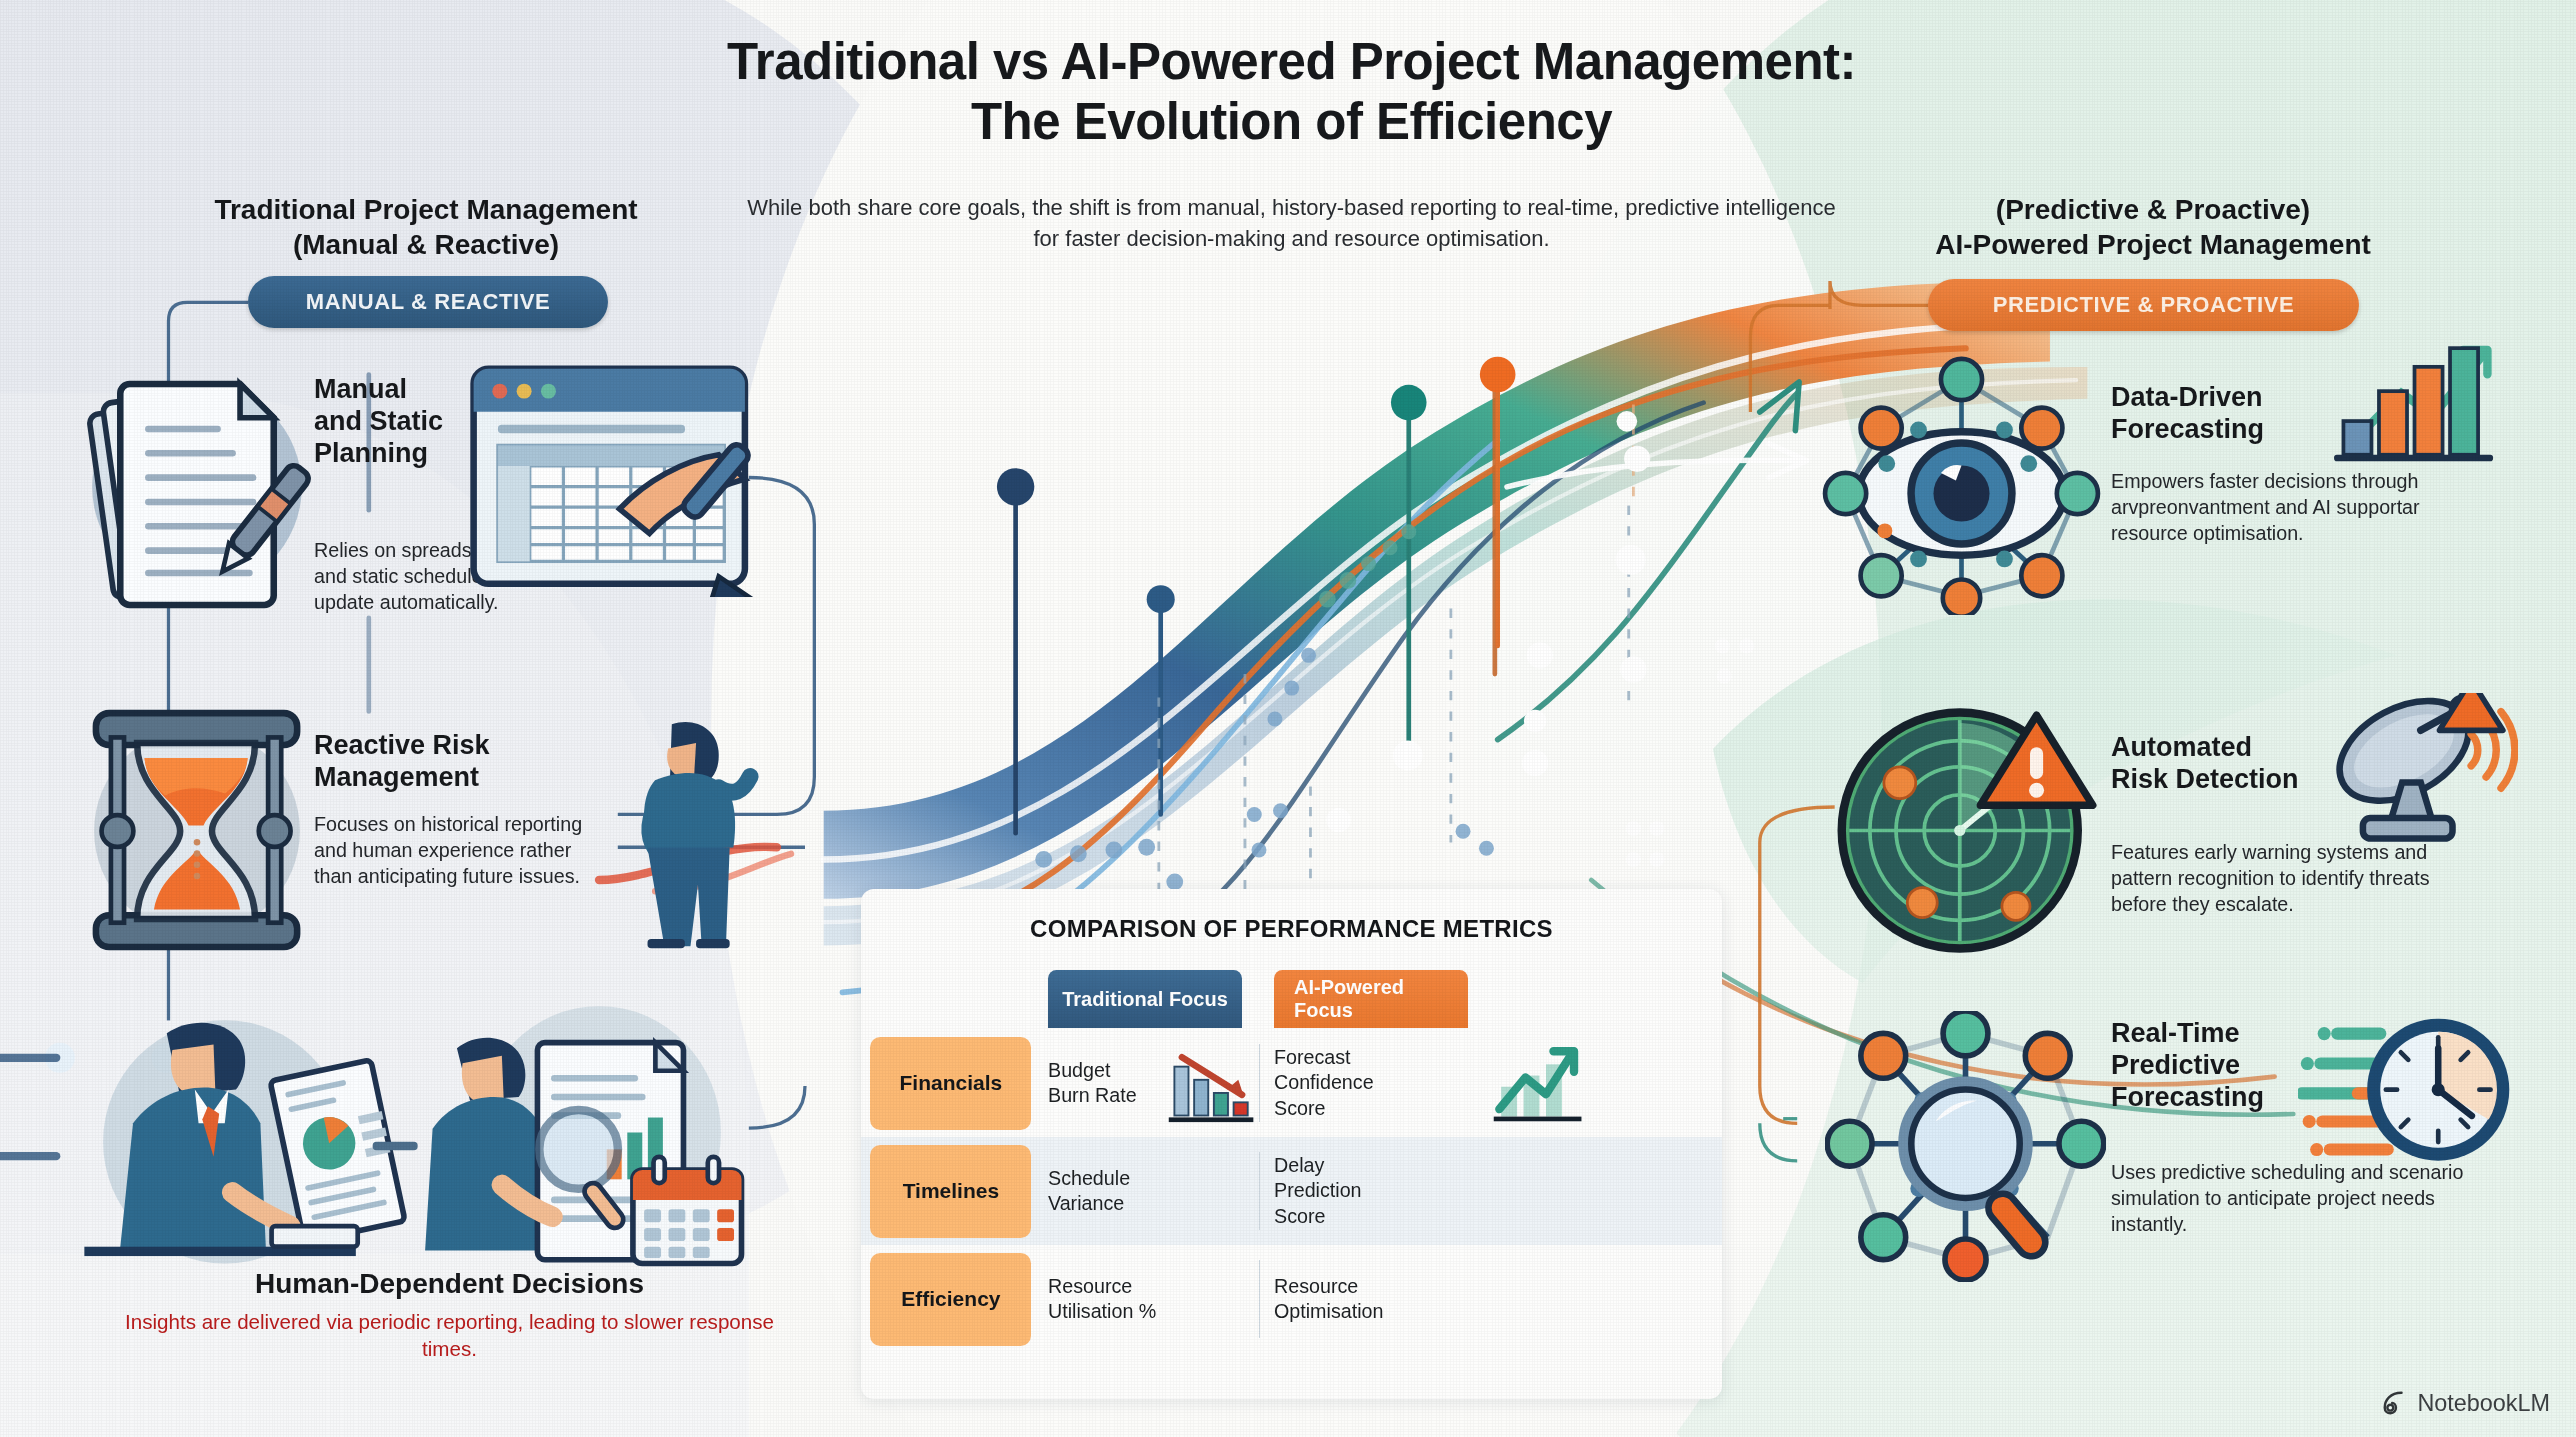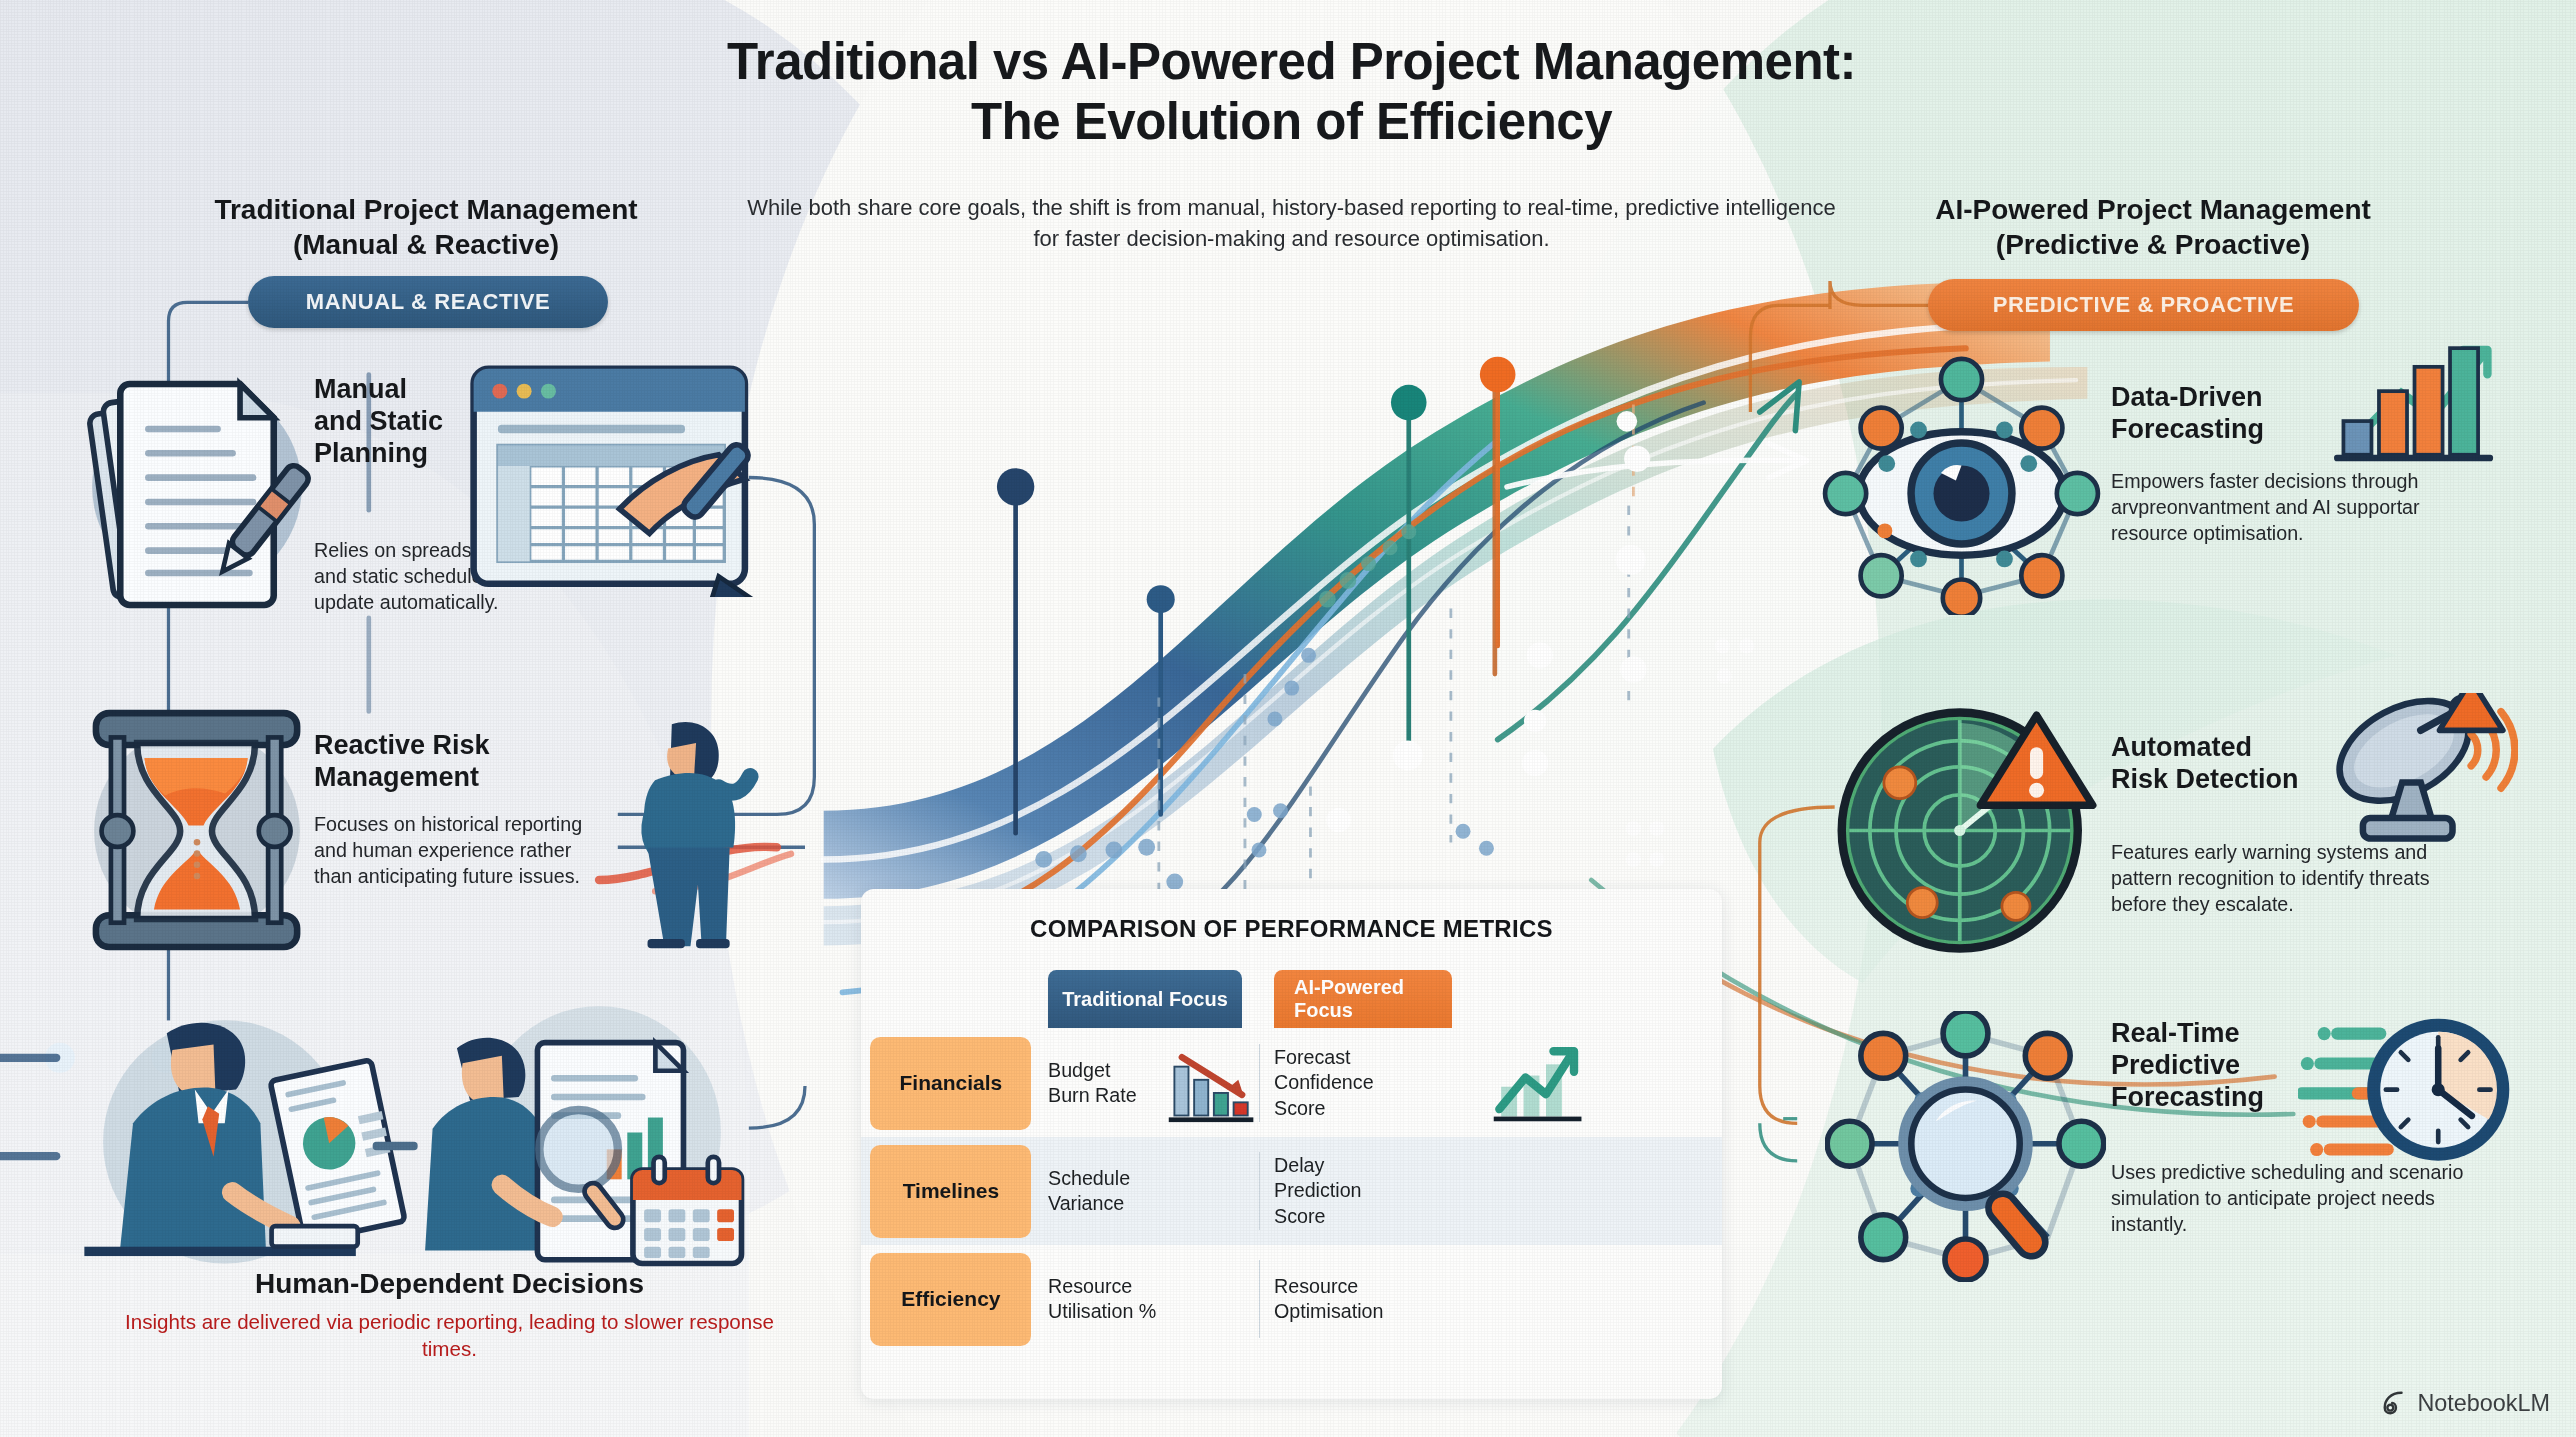--- a/index.html
+++ b/index.html
@@ -92,21 +92,21 @@
     box-shadow:0 2.8px 15px rgba(40,60,80,.10);
   }
   .cmp-title {
     position:absolute; left:0; top:26px; width:100%; text-align:center;
     font-size:24px; font-weight:bold; letter-spacing:0.3px; color:#15171a;
   }
   .cmp-head { position:absolute; top:81px; height:58px; display:flex; align-items:center;
     justify-content:center; font-size:20px; font-weight:bold; color:#fff;
     border-radius:8.4px 8.4px 0 0; }
   .cmp-head.trad { left:187px; width:194px; background:linear-gradient(180deg,#3e6c95,#31587d); }
-  .cmp-head.ai   { left:413px; width:178px; background:linear-gradient(180deg,#f2853f,#e9782f);padding-left:20px; }
+  .cmp-head.ai   { left:413px; width:194px; background:linear-gradient(180deg,#f2853f,#e9782f);padding-left:20px; }
 
   .cmp-row { position:absolute; left:0; width:861px; height:108px; display:flex; }
   .cmp-row.alt { background:#eef3f7; }
   .rowlabel {
     position:absolute; left:9.4px; top:7.5px; width:161px; height:93px;
     background:#fdba74; border-radius:10.3px; display:flex; align-items:center;
     justify-content:center; font-size:21px; font-weight:bold; color:#15171a;
   }
   .cell {
     position:absolute; top:0; height:108px; display:flex; align-items:center;
@@ -485,22 +485,22 @@
       </g>
     </svg>
   </div>
 
   <div class="bl-cap">
     <h3>Human-Dependent Decisions</h3>
     <p>Insights are delivered via periodic reporting, leading to slower response times.</p>
   </div>
 
   <div class="col-head right">
+    <div>(Predictive &amp; Proactive)</div>
     <div>AI-Powered Project Management</div>
-    <div>(Predictive &amp; Proactive)</div>
   </div>
   <div class="pill right">PREDICTIVE &amp; PROACTIVE</div>
 
   <div class="ficon" style="left:1821px; top:344px; width:281px; height:271px;">
     <svg width="281" height="271" viewBox="0 0 300 290">
       <g stroke="#2c5f7e" stroke-width="5" fill="none">
         <path d="M150,38 L64,90 L26,160 L64,248 L150,270 L236,248 L274,160 L236,90 Z" opacity=".55"></path>
         <line x1="150" y1="38" x2="150" y2="270"></line>
         <line x1="64" y1="90" x2="236" y2="248"></line>
           <line x1="236" y1="90" x2="64" y2="248"></line>

